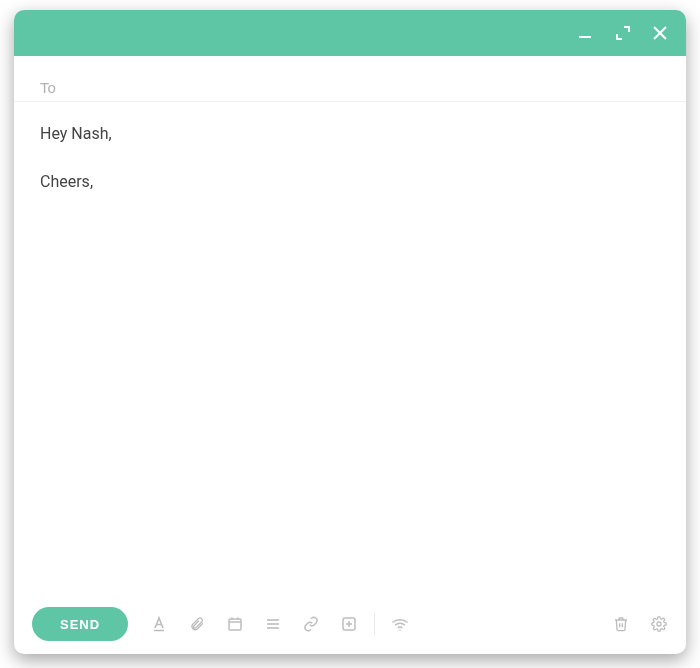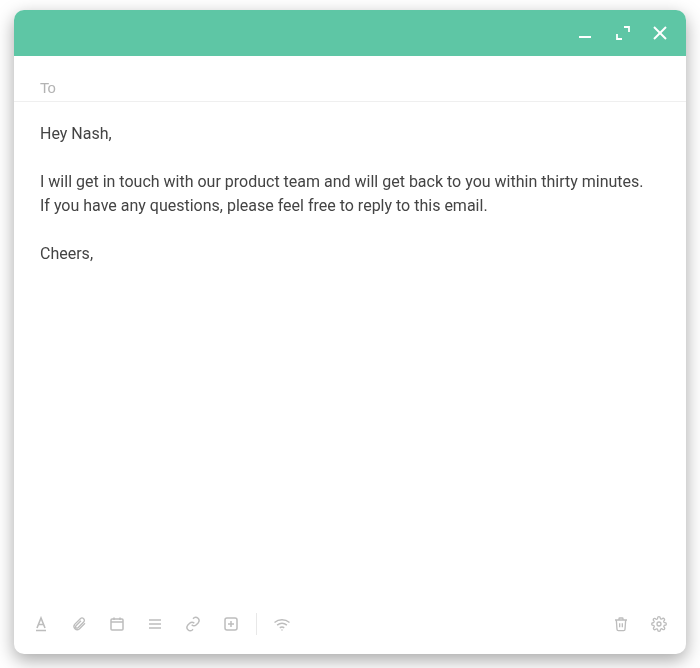--- a/index.html
+++ b/index.html
@@ -149,25 +149,25 @@
   </div>
 
   <div class="fields">
     <div class="field">
       <input type="text" placeholder="To" style="">
     </div>
   </div>
 
   <div class="body-area">
     <p>Hey Nash,</p>
-    <p>I will get in touch with our product team and will get back to you within thirty minutes. If you have any questions, please feel free to reply to this email.</p>
     <p class="tight">Cheers,</p>
   </div>
 
   <div class="toolbar">
+    <button class="send-btn">SEND</button>
 
     <div class="tb-group">
       <div class="tb-icon">
         <svg width="16" height="16" viewBox="0 0 16 16" fill="none" stroke="#bdbdbd" stroke-width="1.6">
           <path d="M4 12 L8 2 L12 12"></path>
             <line x1="5.5" y1="8.5" x2="10.5" y2="8.5"></line>
             <line x1="3" y1="14.5" x2="13" y2="14.5"></line>
         </svg>
       </div>
       <div class="tb-icon">

